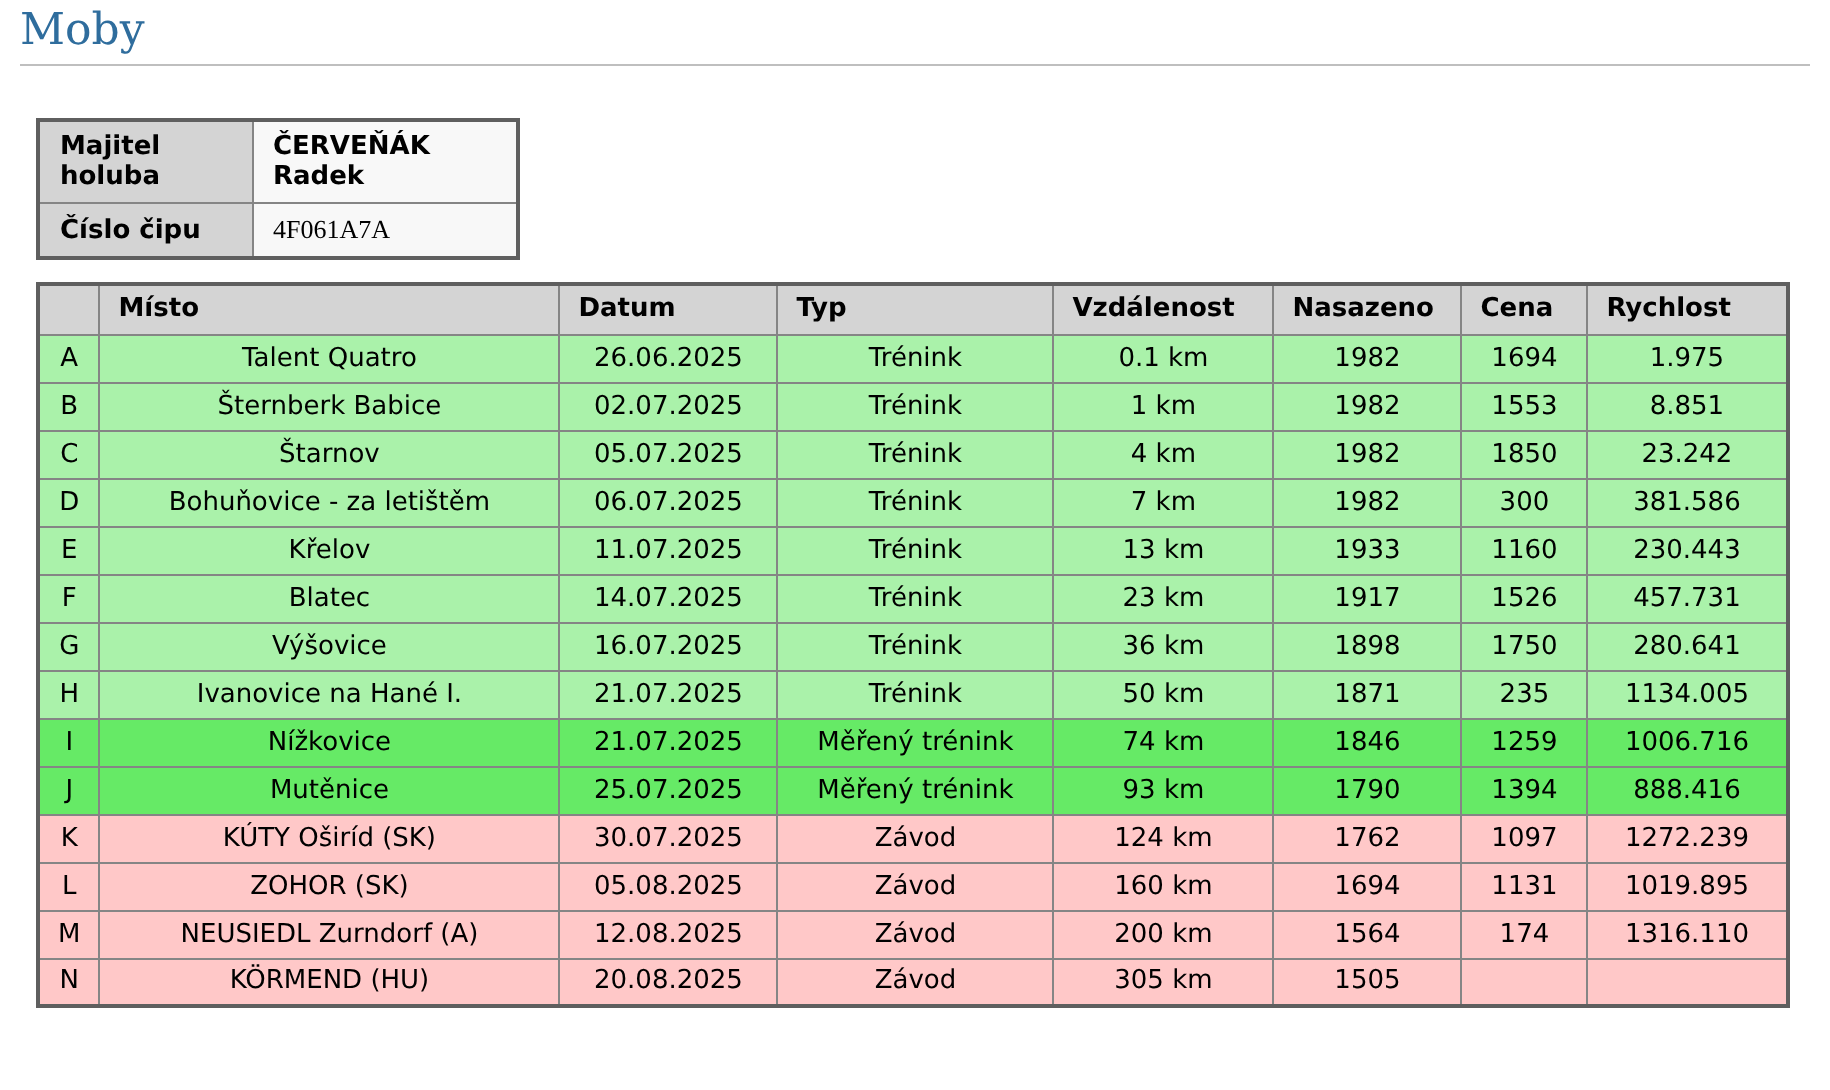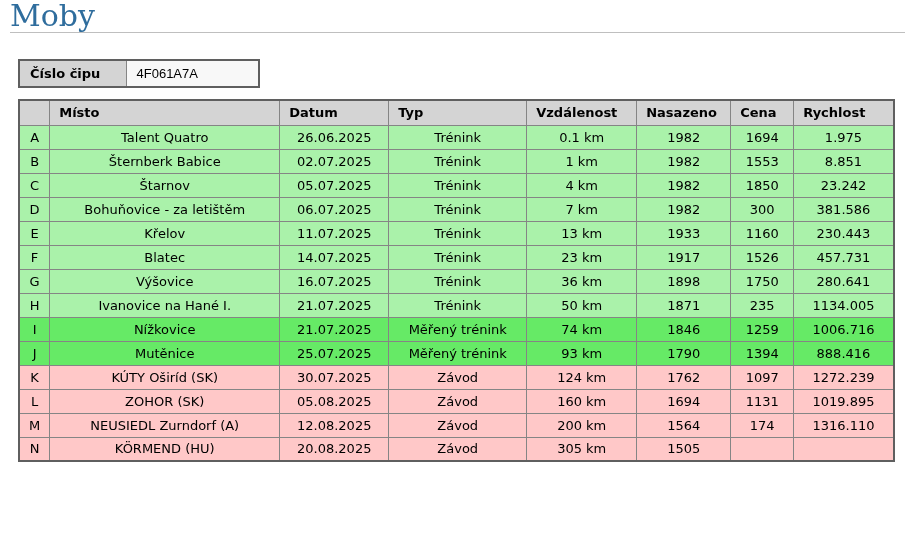--- a/index.html
+++ b/index.html
@@ -12,21 +12,21 @@
     color: #000000;
     overflow: hidden;
   }
   .page { padding: 0 10px; }
 
   h1.page-title {
     margin: 0;
     padding-top: 3px;
     font-family: "DejaVu Serif", "Liberation Serif", serif;
     font-weight: normal;
-    font-size: 30px;
+    font-size: 22px;
     line-height: 26px;
     color: var(--heading, #2f6d9d);
   }
   .title-rule {
     border: none;
     border-top: 1px solid var(--rule, #bfbfbf);
     margin: 3px 0 0 0;
   }
 
   table { border-collapse: collapse; }
@@ -44,21 +44,21 @@
     vertical-align: middle;
   }
   table.info-table td.label {
     background: var(--header_bg, #d4d4d4);
     font-weight: bold;
     width: 107px;
   }
   table.info-table td.value { width: 133px; background: #f8f8f8; }
   table.info-table td.value.strong { font-weight: bold; }
   table.info-table td.value.mono {
-    font-family: Liberation Sans, sans-serif;
+    font-family: Liberation Serif, serif;
     font-size: 13px;
   }
 
   h2.section-title {
     margin: 20px 0 0 0;
     padding-bottom: 5px;
     font-family: "DejaVu Serif", "Liberation Serif", serif;
     font-weight: normal;
     font-size: 16px;
     line-height: 18px;
@@ -98,20 +98,24 @@
 </head>
 <body>
 
 <div class="page">
 
   <h1 class="page-title">Moby</h1>
   <hr class="title-rule">
 
   <table class="info-table">
     <tbody>
+        <tr>
+          <td class="label">Majitel holuba</td>
+          <td class="value strong">ČERVEŇÁK Radek</td>
+        </tr>
         <tr>
           <td class="label">Číslo čipu</td>
           <td class="value mono">4F061A7A</td>
         </tr>
       </tbody>
   </table>
 
 
   <table class="races-table">
     <colgroup>

